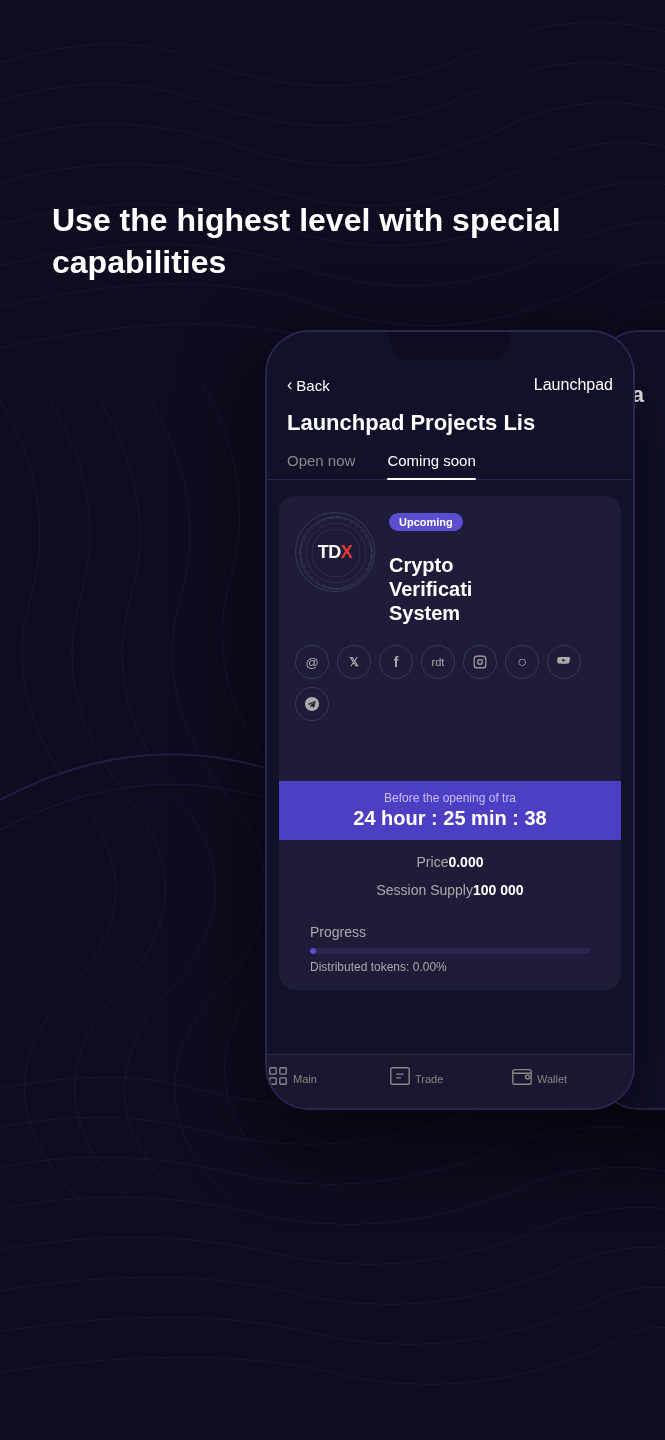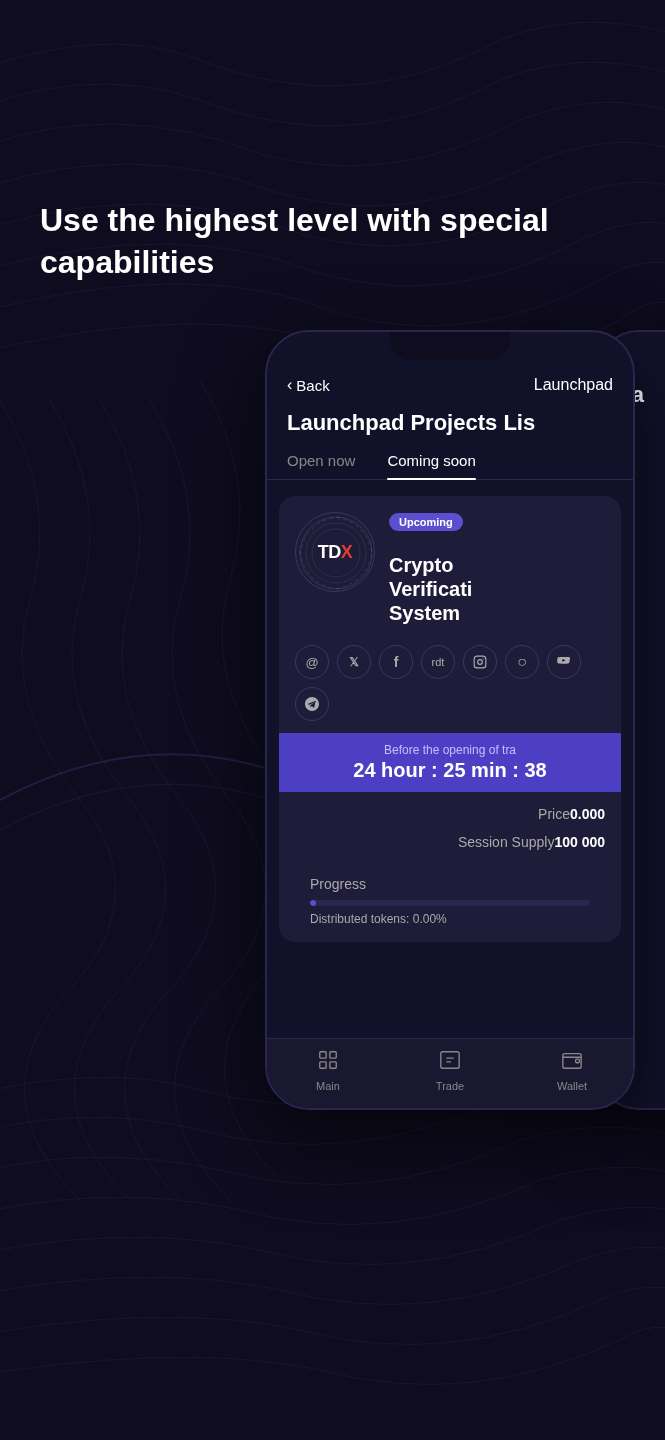--- a/index.html
+++ b/index.html
@@ -15,21 +15,21 @@
 
     .bg-container {
       position: absolute;
       inset: 0;
       overflow: hidden;
     }
 
     .headline-text {
       position: absolute;
       top: 200px;
-      left: 40px;
+      left: 52px;
       right: 40px;
       color: #ffffff;
       font-size: 32px;
       font-weight: 700;
       line-height: 1.3;
       z-index: 10;
     }
 
     
     .phone-mockup {
@@ -217,41 +217,42 @@
       justify-content: center;
       color: #aaa;
       font-size: 13px;
       cursor: pointer;
     }
 
     .countdown-bar {
       background: #4c3fc4;
       padding: 10px 16px;
       text-align: center;
+      margin-top: 48px;
     }
 
     .countdown-label {
       color: #c5beff;
       font-size: 12px;
       margin-bottom: 2px;
     }
 
     .countdown-time {
       color: #ffffff;
       font-size: 20px;
       font-weight: 700;
     }
 
     .project-details {
       padding: 14px 16px;
     }
 
     .detail-row {
       display: flex;
-      justify-content: flex-end;
+      justify-content: center;
       align-items: center;
       margin-bottom: 12px;
     }
 
     .detail-label {
       color: #aaa;
       font-size: 14px;
     }
 
     .detail-value {
@@ -298,21 +299,21 @@
       right: 0;
       background: #1a1830;
       border-top: 1px solid #2a2650;
       display: flex;
       padding: 10px 0 16px;
     }
 
     .nav-item {
       flex: 1;
       display: flex;
-      flex-direction: column;
+      flex-direction: row;
       align-items: center;
       gap: 4px;
       cursor: pointer;
     }
 
     .nav-icon {
       font-size: 20px;
       color: #888;
     }
 

